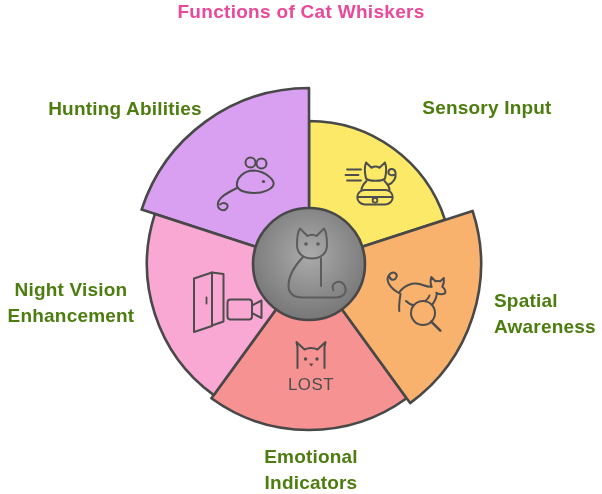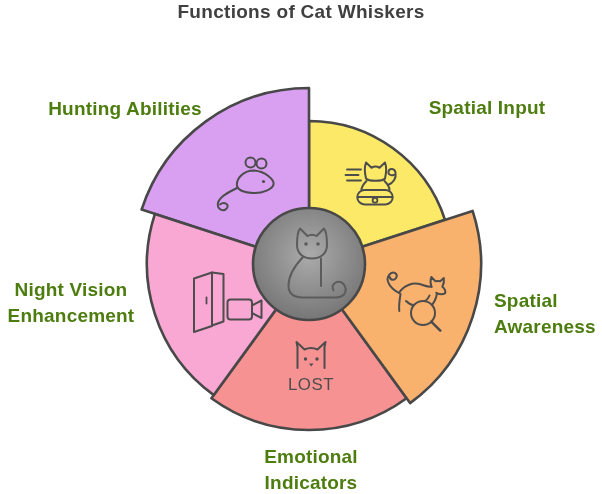--- a/index.html
+++ b/index.html
@@ -3,21 +3,21 @@
 <meta charset="utf-8">
 <style>
   html,body { margin:0; padding:0; background:#ffffff; }
   .stage {
     position:relative; width:602px; height:494px; overflow:hidden; background:#ffffff;
     font-family:"Liberation Sans", sans-serif;
   }
   .stage svg { position:absolute; left:0; top:0; }
   .title {
     position:absolute; top:1px; left:0; width:602px; text-align:center;
-    font-size:19px; font-weight:bold; color:#404040; letter-spacing:0.3px;
+    font-size:19px; font-weight:bold; color:#ec4899; letter-spacing:0.3px;
   }
   .label {
     position:absolute; font-size:19px; font-weight:bold; line-height:26px;
     color:#4d7c0f; letter-spacing:0.2px;
   }
   .t-center { text-align:center; }
   .t-left { text-align:left; }
   .petal { stroke-width:2.6; stroke-linejoin:round; }
   .ring { stroke-width:2.6; }
   .iconline { fill:none; stroke-width:2; stroke-linecap:round; stroke-linejoin:round; }
@@ -105,20 +105,20 @@
         <rect x="227.5" y="299.5" width="24.5" height="20" rx="3" fill="#f9a7d3"></rect>
         <path d="M252,305.5 L261.5,300.5 L261.5,318 L252,313 Z" fill="#f9a7d3"></path>
       </g>
     </g>
   </svg>
 
   <div class="title">Functions of Cat Whiskers</div>
 
   <div class="label t-center" style="left:30px; top:96px; width:190px;">Hunting Abilities</div>
 
-  <div class="label t-center" style="left:412px; top:95px; width:150px;">Spatial Input</div>
+  <div class="label t-center" style="left:412px; top:95px; width:150px;">Sensory Input</div>
 
   <div class="label t-left" style="left:494px; top:288px; width:112px;">Spatial Awareness</div>
 
   <div class="label t-center" style="left:251px; top:444px; width:120px;">Emotional Indicators</div>
 
   <div class="label t-center" style="left:0px; top:277px; width:142px;">Night Vision Enhancement</div>
 </div>
 
 </body></html>

